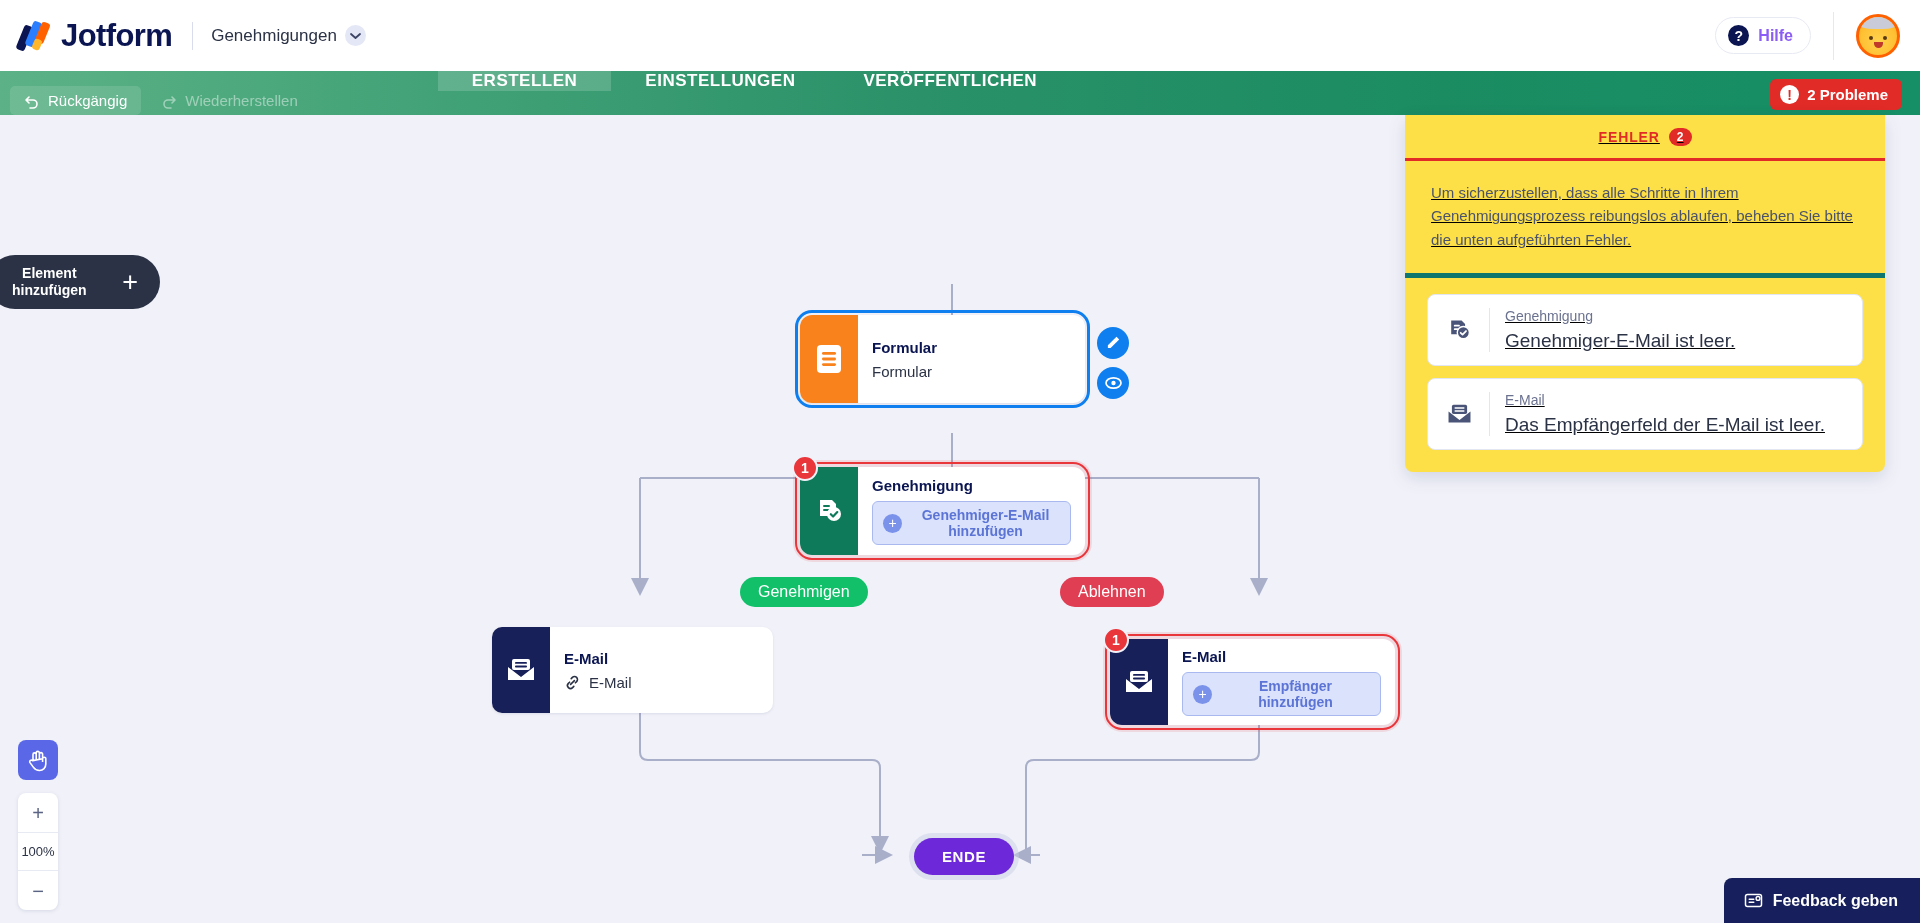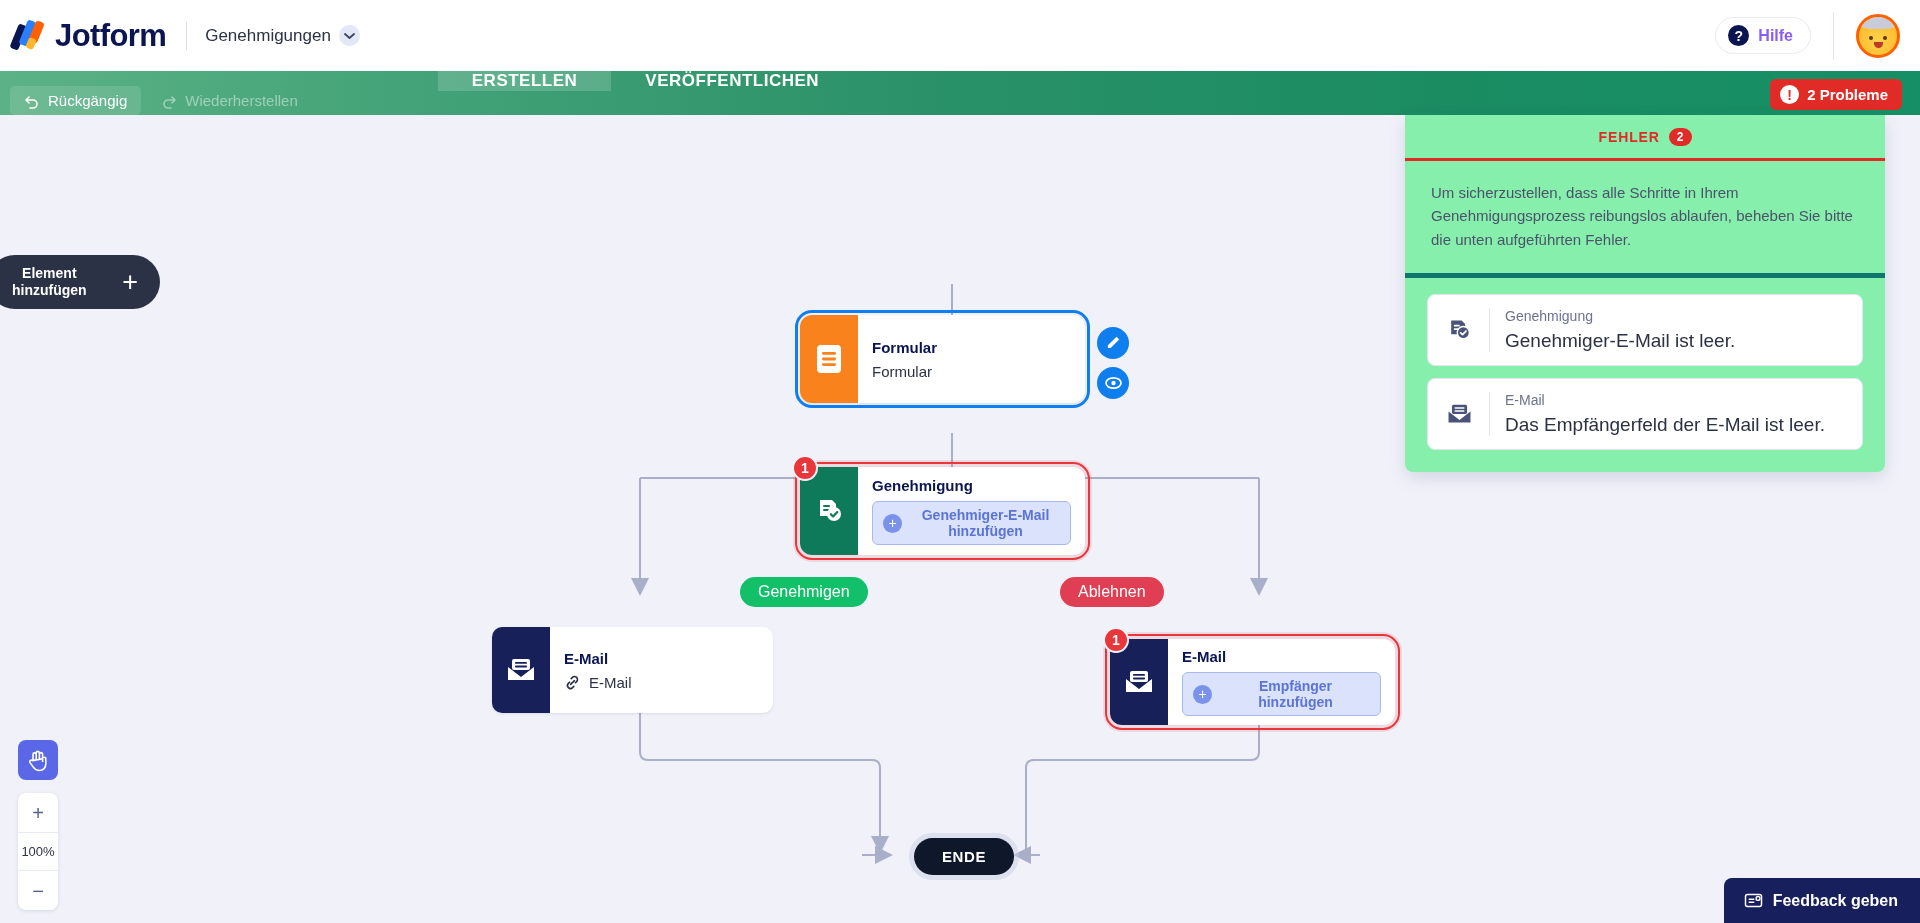--- a/index.html
+++ b/index.html
@@ -11,21 +11,21 @@
     background: #f1f2f9;
   }
   .app { position: relative; width: 1920px; height: 923px; }
 
   
   .header {
     position: absolute; top: 0; left: 0; width: 1920px; height: 71px;
     background: #fff; display: flex; align-items: center;
     z-index: 40;
   }
-  .brand { display: flex; align-items: center; padding-left: 12px; }
+  .brand { display: flex; align-items: flex-end; padding-left: 18px; }
   .logo-mark { width: 34px; height: 34px; position: relative; margin-right: 9px; }
   .logo-mark span { position: absolute; border-radius: 3px; display:block; }
   .s1 { width: 9px; height: 26px; background: #0a1551; transform: rotate(22deg); left: 2px; top: 5px; }
   .s2 { width: 9px; height: 26px; background: #2b7fff; transform: rotate(22deg); left: 11px; top: 1px; }
   .s3 { width: 9px; height: 22px; background: #ff6100; transform: rotate(22deg); left: 20px; top: 2px; }
   .s4 { width: 8px; height: 11px; background: #ffb629; transform: rotate(22deg); left: 15px; top: 19px; }
   .logo-text { font-size: 31px; font-weight: bold; color: #0a1551; letter-spacing: -0.6px; }
   .brand-divider { width: 1px; height: 28px; background: #d8dced; margin: 0 18px 0 20px; }
   .workspace { display: flex; align-items: center; gap: 8px; font-size: 17px; color: #2b3245; }
   .chev-badge {
@@ -168,21 +168,21 @@
   
   .branch-label {
     position:absolute; border-radius: 18px; padding: 6px 18px;
     font-size: 16px; color:#fff; z-index: 11; cursor:pointer; white-space:nowrap;
   }
   .branch-approve { background:#13c06a; }
   .branch-reject { background:#e03e52; }
 
   
   .end-node {
-    position:absolute; background:#0f172a; color:#fff; border-radius: 20px;
+    position:absolute; background:#6d28d9; color:#fff; border-radius: 20px;
     padding: 10px 28px; font-size: 15px; font-weight: bold; letter-spacing:0.6px;
     z-index: 11; box-shadow: 0 0 0 5px rgba(200,205,230,0.5);
   }
 
   
   .hand-btn {
     position:absolute; left: 18px; top: 625px; width: 40px; height: 40px;
     background:#5a68e8; border-radius: 8px; display:flex; align-items:center; justify-content:center;
     cursor:pointer; z-index: 14;
   }
@@ -202,22 +202,23 @@
   .feedback {
     position:absolute; right: 0; bottom: 0;
     background:#17205c; color:#fff; border-radius: 8px 0 0 0;
     padding: 13px 22px 13px 20px; display:flex; align-items:center; gap:10px;
     font-size: 16px; font-weight: bold; cursor:pointer; z-index: 30;
   }
 
   
   .err-panel {
     position:absolute; left: 1405px; top: 115px; width: 480px;
-    background:#86efac; border-radius: 0 0 8px 8px; z-index: 45;
+    background:#fde047; border-radius: 0 0 8px 8px; z-index: 45;
     box-shadow: 0 6px 18px rgba(10,21,81,0.13);
+    text-decoration: underline;
   }
   .err-head {
     height: 46px; display:flex; align-items:center; justify-content:center;
     gap: 9px; border-bottom: 3px solid #e02b27;
   }
   .err-head-label { font-size: 14px; font-weight: bold; color:#e02b27; letter-spacing: 0.9px; }
   .err-head-count {
     background:#e02b27; color:#fff; font-size: 12px; font-weight:bold;
     border-radius: 10px; padding: 2px 8px; min-width: 22px; text-align:center;
   }
@@ -288,20 +289,21 @@
       <div class="tb-btn disabled">
         <svg width="16" height="16" viewBox="0 0 16 16">
             <path d="M11 4l3 3-3 3M13.6 7H7a4 4 0 000 8h3" stroke="rgba(255,255,255,0.45)" stroke-width="1.6" fill="none" stroke-linecap="round" stroke-linejoin="round"></path>
           </svg>
         <span>Wiederherstellen</span>
       </div>
     </div>
 
     <div class="tabs">
       <div class="tab active">ERSTELLEN</div>
+      <div class="tab">EINSTELLUNGEN</div>
       <div class="tab">VERÖFFENTLICHEN</div>
     </div>
 
     <div class="problems-btn">
       <span class="problems-ico">!</span>
       <span class="problems-label">2 Probleme</span>
     </div>
   </div>
 
   <div class="canvas">

